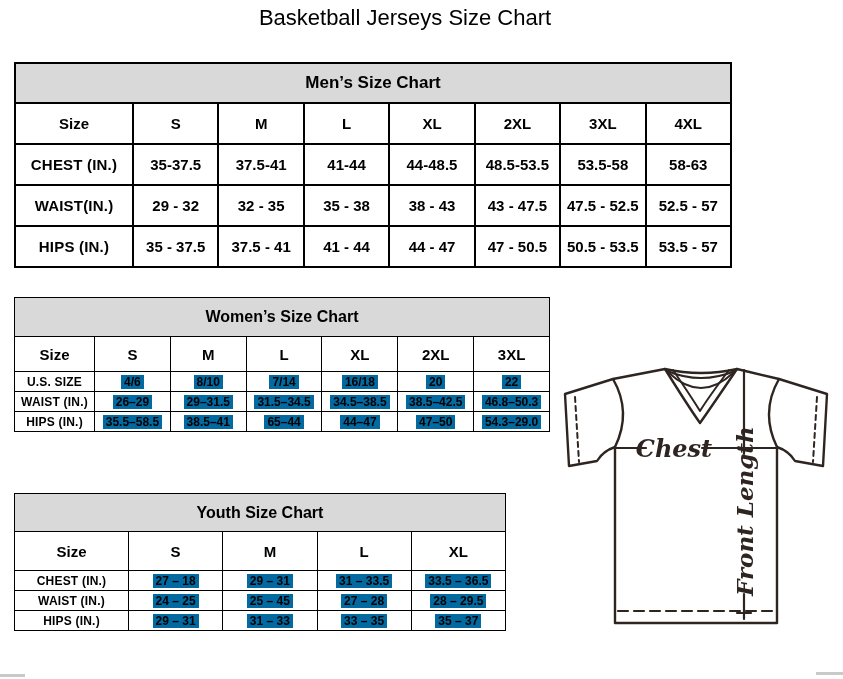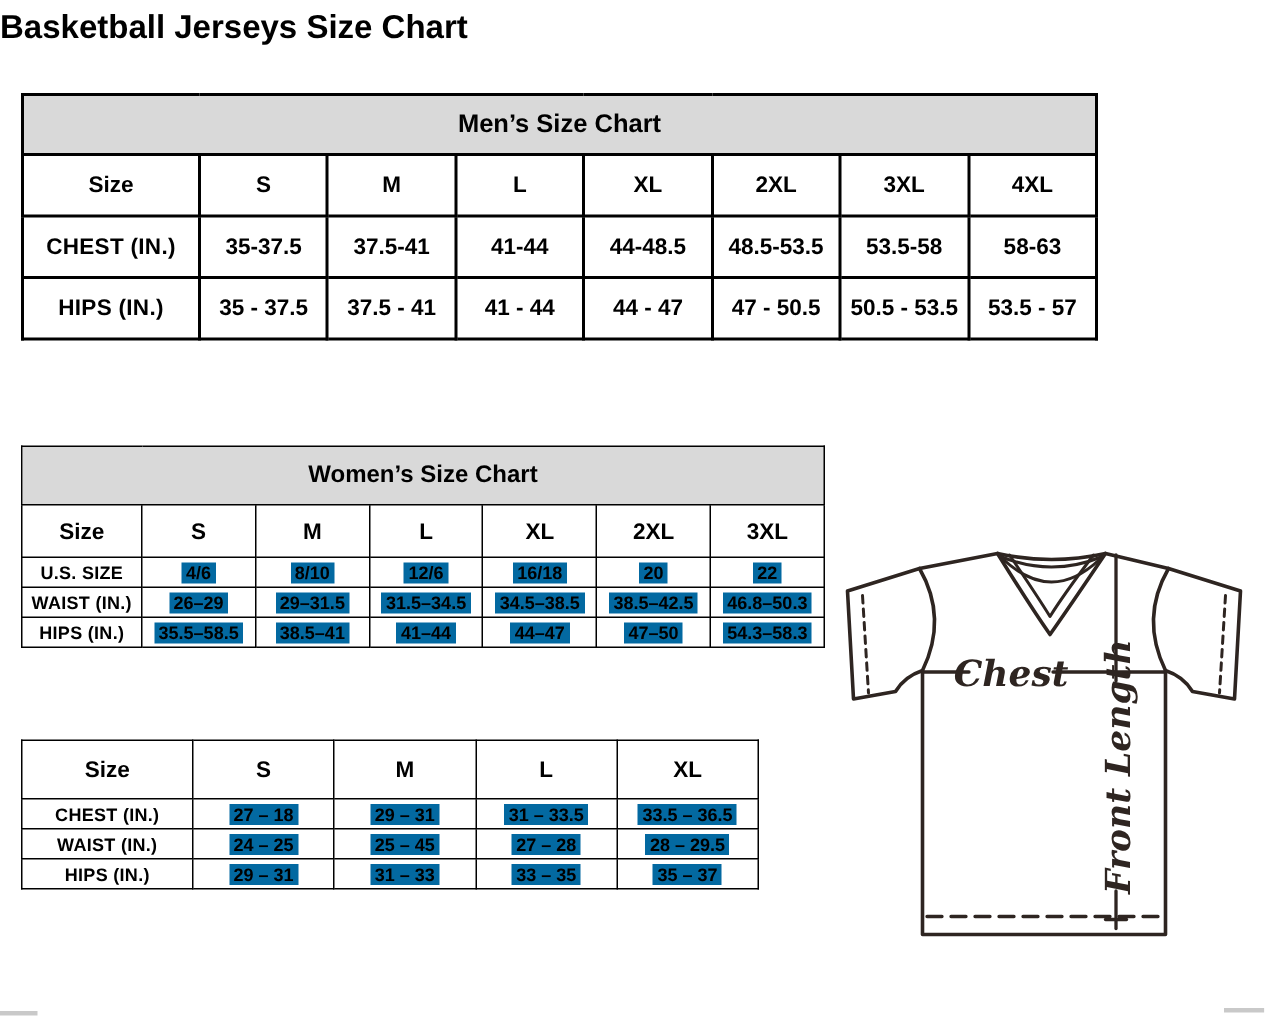--- a/index.html
+++ b/index.html
@@ -1,19 +1,19 @@
 <!DOCTYPE html>
 <html><head>
 <meta charset="utf-8">
 <style>
   html,body{margin:0;padding:0;background:#ffffff;}
   #stage{position:relative;width:843px;height:679px;background:#ffffff;overflow:hidden;
          font-family:"Liberation Sans", sans-serif;color:#000;}
-  .page-title{position:absolute;left:0;top:5px;width:810px;text-align:left;
-              font-size:22px;font-weight:bold;letter-spacing:0px;}
+  .page-title{position:absolute;left:0;top:5px;width:810px;text-align:center;
+              font-size:22px;font-weight:normal;letter-spacing:0px;}
   table.sz{position:absolute;border-collapse:collapse;table-layout:fixed;background:#fff;}
   table.sz td{border:2px solid #000;text-align:center;font-weight:bold;padding:0;
               vertical-align:middle;overflow:hidden;white-space:nowrap;}
   tr.cap td{background:#d9d9d9;font-size:17px;}
   
   #men{left:14px;top:62px;width:718px;}
   #men td{border-width:2px;}
   #men tr.cap td{height:38px;}
   #men tr.hdr td{height:39px;font-size:15px;}
   #men tr.data td{height:39px;font-size:15px;}
@@ -74,20 +74,30 @@
       <td class="lbl">CHEST (IN.)</td>
       <td>35-37.5</td>
       <td>37.5-41</td>
       <td>41-44</td>
       <td>44-48.5</td>
       <td>48.5-53.5</td>
       <td>53.5-58</td>
       <td>58-63</td>
     </tr>
     <tr class="data">
+      <td class="lbl">WAIST(IN.)</td>
+      <td>29 - 32</td>
+      <td>32 - 35</td>
+      <td>35 - 38</td>
+      <td>38 - 43</td>
+      <td>43 - 47.5</td>
+      <td>47.5 - 52.5</td>
+      <td>52.5 - 57</td>
+    </tr>
+    <tr class="data">
       <td class="lbl">HIPS (IN.)</td>
       <td>35 - 37.5</td>
       <td>37.5 - 41</td>
       <td>41 - 44</td>
       <td>44 - 47</td>
       <td>47 - 50.5</td>
       <td>50.5 - 53.5</td>
       <td>53.5 - 57</td>
     </tr>
   </tbody>
@@ -113,55 +123,58 @@
       <td>M</td>
       <td>L</td>
       <td>XL</td>
       <td>2XL</td>
       <td>3XL</td>
     </tr>
     <tr class="data">
       <td class="lbl">U.S. SIZE</td>
       <td><span class="hl">4/6</span></td>
       <td><span class="hl">8/10</span></td>
-      <td><span class="hl">12/6</span></td>
+      <td><span class="hl">7/14</span></td>
       <td><span class="hl">16/18</span></td>
       <td><span class="hl">20</span></td>
       <td><span class="hl">22</span></td>
     </tr>
     <tr class="data">
       <td class="lbl">WAIST (IN.)</td>
       <td><span class="hl">26–29</span></td>
       <td><span class="hl">29–31.5</span></td>
       <td><span class="hl">31.5–34.5</span></td>
       <td><span class="hl">34.5–38.5</span></td>
       <td><span class="hl">38.5–42.5</span></td>
       <td><span class="hl">46.8–50.3</span></td>
     </tr>
     <tr class="data">
       <td class="lbl">HIPS (IN.)</td>
       <td><span class="hl">35.5–58.5</span></td>
       <td><span class="hl">38.5–41</span></td>
-      <td><span class="hl">41–44</span></td>
+      <td><span class="hl">65–44</span></td>
       <td><span class="hl">44–47</span></td>
       <td><span class="hl">47–50</span></td>
-      <td><span class="hl">54.3–58.3</span></td>
+      <td><span class="hl">54.3–29.0</span></td>
     </tr>
   </tbody>
     </table>
 
   <table class="sz" id="youth">
     <colgroup>
         <col style="width:114px">
         <col>
         <col>
         <col>
         <col>
       </colgroup>
     <tbody>
+        <tr class="cap">
+          <td colspan="5">Youth Size Chart</td>
+        </tr>
     <tr class="hdr">
       <td>Size</td>
       <td>S</td>
       <td>M</td>
       <td>L</td>
       <td>XL</td>
     </tr>
     <tr class="data">
       <td class="lbl">CHEST (IN.)</td>
       <td><span class="hl">27 – 18</span></td>

